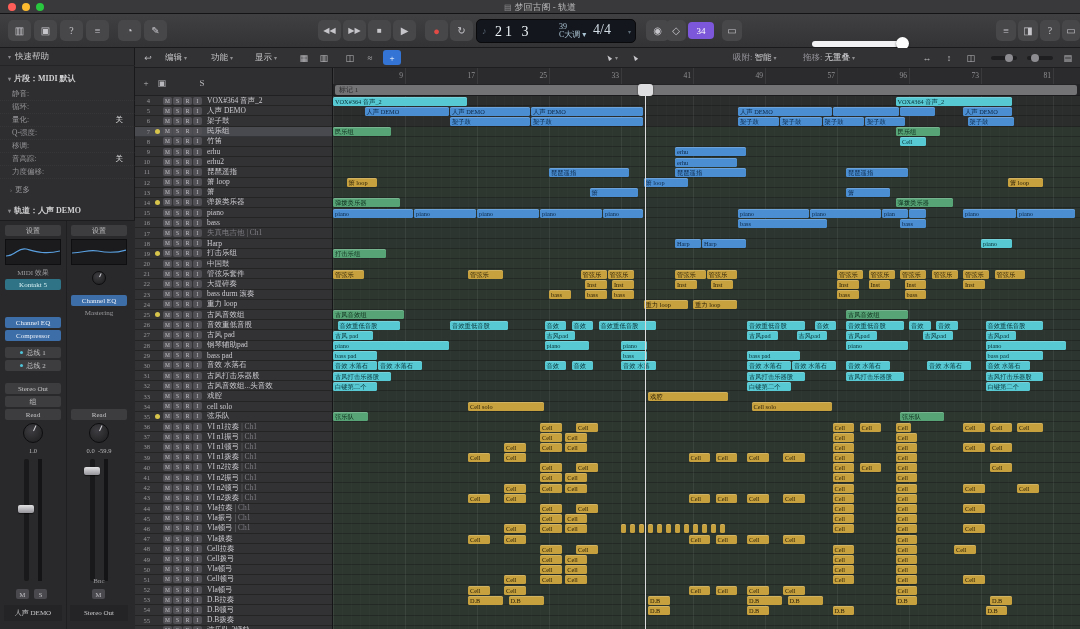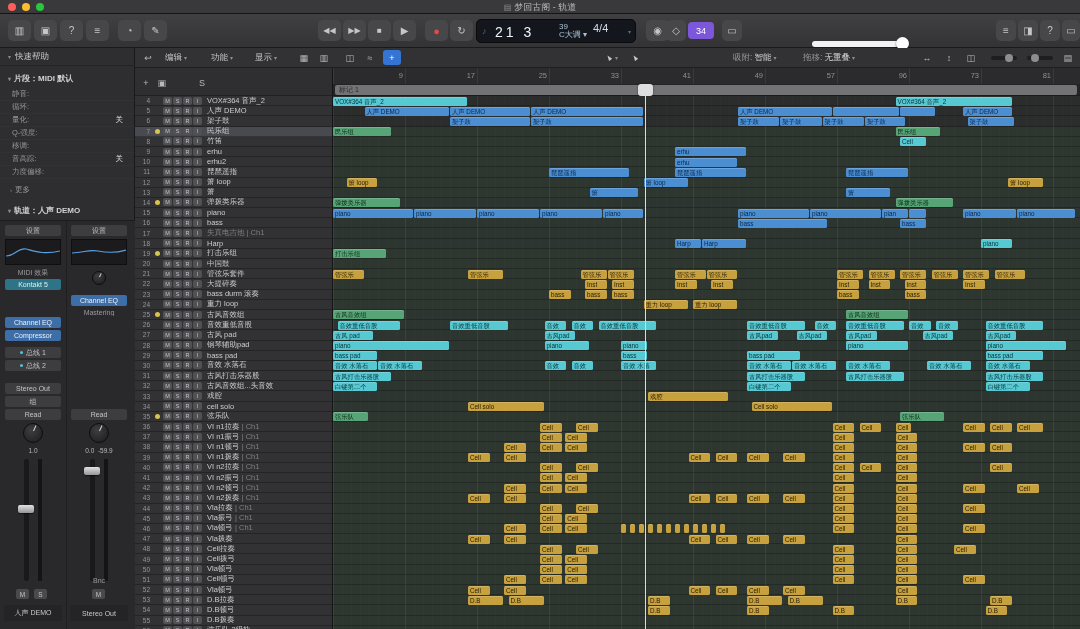--- a/index.html
+++ b/index.html
@@ -1,37 +1,37 @@
 <!DOCTYPE html>
 <html><head>
 <meta charset="utf-8">
 <style>
   *{margin:0;padding:0;box-sizing:border-box}
   html,body{background:#111}
   #app{position:relative;width:1080px;height:629px;background:#2a2a2c;overflow:hidden;
-       font-family:Liberation Sans, sans-serif;color:#ccc;-webkit-font-smoothing:antialiased}
+       font-family:Liberation Serif, serif;color:#ccc;-webkit-font-smoothing:antialiased}
 
   
   .titlebar{position:absolute;left:0;top:0;width:1080px;height:14px;background:#39393b;border-bottom:1px solid #141416}
   .tl{position:absolute;top:3px;width:8px;height:8px;border-radius:50%}
   .tl.r{left:8px;background:#ff5f58}.tl.y{left:22px;background:#fdbc2f}.tl.g{left:36px;background:#28c73f}
   .title{position:absolute;left:0;right:0;top:1px;text-align:center;font-size:9px;color:#b6b6b8}
   .title .doc{color:#8f8f93;font-size:8px;margin-right:3px}
 
   
   .toolbar{position:absolute;left:0;top:14px;width:1080px;height:34px;background:linear-gradient(#404042,#333335);border-bottom:1px solid #1a1a1c}
   .tbtn{position:absolute;top:6px;height:21px;width:23px;border-radius:5px;background:#47474a;color:#c6c6ca;
         font-size:10px;display:flex;align-items:center;justify-content:center}
   .tbtn.sm{font-size:8px}
   .rec{color:#e24b45;font-size:11px}
   .lcd{position:absolute;left:476px;top:5px;width:160px;height:24px;background:#14161d;border:1px solid #0a0a0c;border-radius:5px}
   .lcd-note{position:absolute;left:5px;top:6px;font-size:9px;color:#55636f}
   .lcd-pos{position:absolute;left:18px;top:4px;font-size:14px;letter-spacing:3px;color:#eef6fa}
   .lcd-tempo{position:absolute;left:82px;top:2px;font-size:8px;color:#a9c3d2}
-  .lcd-sig{position:absolute;left:116px;top:2px;font-size:11px;color:#d2dde5}
+  .lcd-sig{position:absolute;left:116px;top:2px;font-size:14px;color:#d2dde5}
   .lcd-key{position:absolute;left:82px;bottom:2px;font-size:8px;color:#a9c3d2}
   .lcd-chev{position:absolute;right:4px;top:8px;font-size:6px;color:#5c6a76}
   .badge{position:absolute;left:688px;top:8px;width:26px;height:17px;border-radius:4px;background:#7d57d9;color:#fff;
          font-size:9px;display:flex;align-items:center;justify-content:center}
   .volwrap{position:absolute;left:812px;top:27px;width:92px;height:6px;border-radius:3px;background:#f2f2f4}
   .volknob{position:absolute;left:84px;top:-4px;width:13px;height:13px;border-radius:50%;background:#fdfdfd;box-shadow:0 1px 2px rgba(0,0,0,.6)}
 
   
   .sbar{position:absolute;left:135px;top:48px;width:945px;height:20px;background:#323234;border-bottom:1px solid #1e1e20}
   .sitem{position:absolute;top:2px;height:15px;display:flex;align-items:center;gap:2px;font-size:8.5px;color:#c6c6c9}

